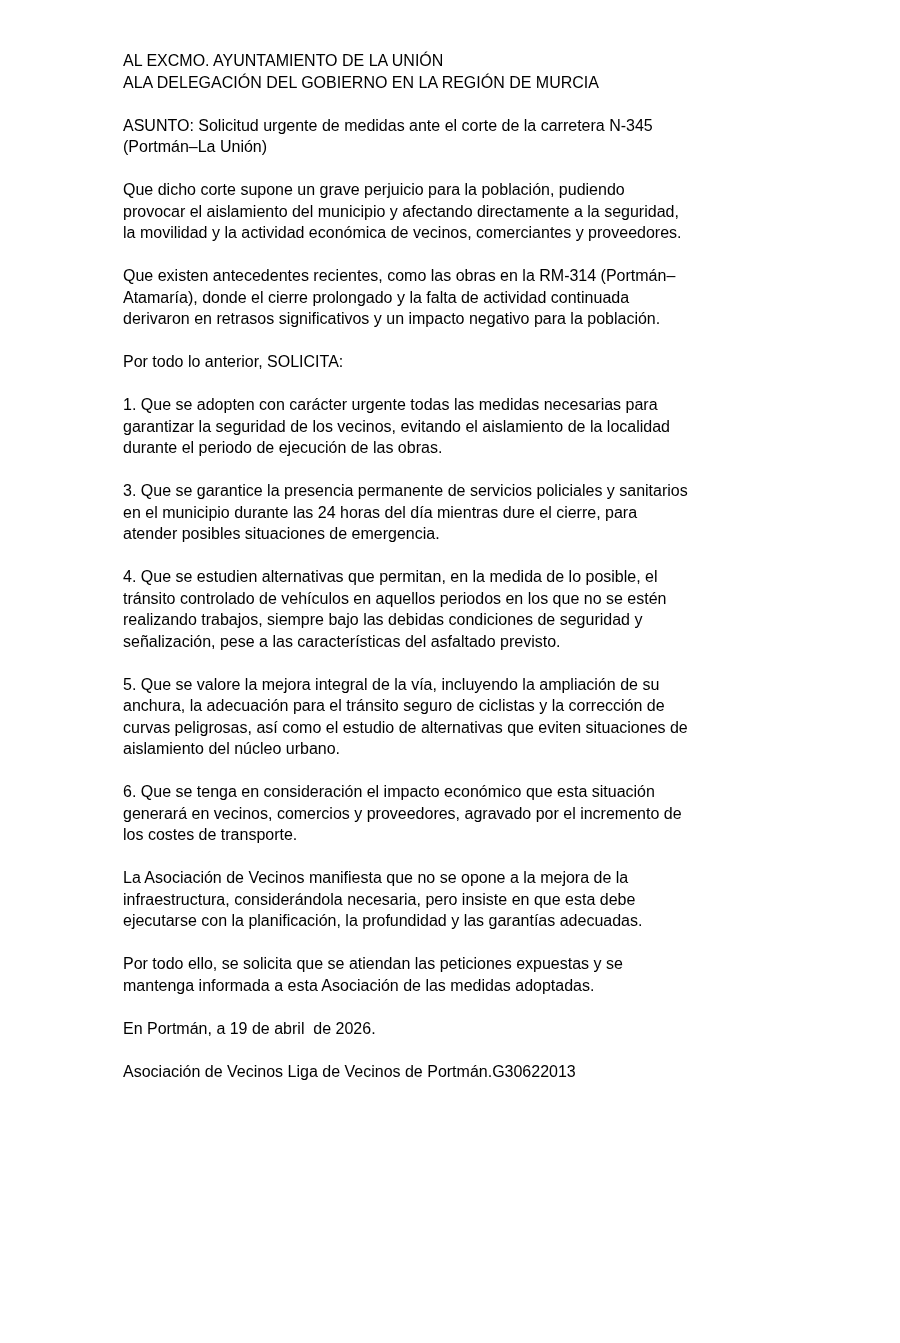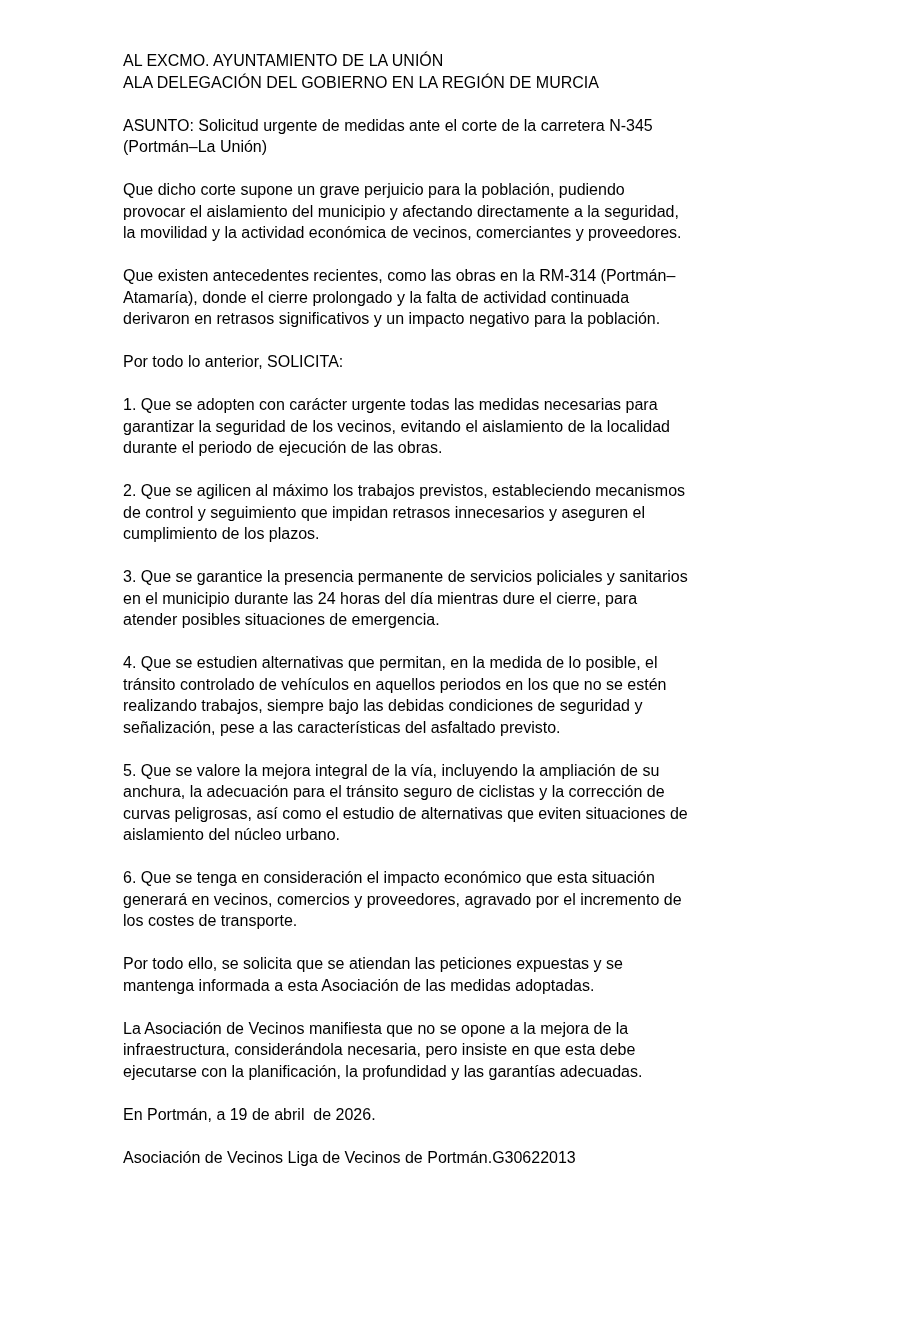--- a/index.html
+++ b/index.html
@@ -49,47 +49,44 @@
   <p class="para">Que existen antecedentes recientes, como las obras en la RM-314 (Portmán–
 Atamaría), donde el cierre prolongado y la falta de actividad continuada
 derivaron en retrasos significativos y un impacto negativo para la población.</p>
 
   <p class="para">Por todo lo anterior, SOLICITA:</p>
 
   <p class="para">1. Que se adopten con carácter urgente todas las medidas necesarias para
 garantizar la seguridad de los vecinos, evitando el aislamiento de la localidad
 durante el periodo de ejecución de las obras.</p>
 
-  <p class="para">2. Que se agilicen al máximo los trabajos previstos, estableciendo mecanismos
-de control y seguimiento que impidan retrasos innecesarios y aseguren el
-cumplimiento de los plazos.</p>
 
   <p class="para">3. Que se garantice la presencia permanente de servicios policiales y sanitarios
 en el municipio durante las 24 horas del día mientras dure el cierre, para
 atender posibles situaciones de emergencia.</p>
 
   <p class="para">4. Que se estudien alternativas que permitan, en la medida de lo posible, el
 tránsito controlado de vehículos en aquellos periodos en los que no se estén
 realizando trabajos, siempre bajo las debidas condiciones de seguridad y
 señalización, pese a las características del asfaltado previsto.</p>
 
   <p class="para">5. Que se valore la mejora integral de la vía, incluyendo la ampliación de su
 anchura, la adecuación para el tránsito seguro de ciclistas y la corrección de
 curvas peligrosas, así como el estudio de alternativas que eviten situaciones de
 aislamiento del núcleo urbano.</p>
 
   <p class="para">6. Que se tenga en consideración el impacto económico que esta situación
 generará en vecinos, comercios y proveedores, agravado por el incremento de
 los costes de transporte.</p>
 
-  <p class="para">Por todo ello, se solicita que se atiendan las peticiones expuestas y se
-mantenga informada a esta Asociación de las medidas adoptadas.</p>
-
   <p class="para">La Asociación de Vecinos manifiesta que no se opone a la mejora de la
 infraestructura, considerándola necesaria, pero insiste en que esta debe
 ejecutarse con la planificación, la profundidad y las garantías adecuadas.</p>
+
+  <p class="para">Por todo ello, se solicita que se atiendan las peticiones expuestas y se
+mantenga informada a esta Asociación de las medidas adoptadas.</p>
 
   <p class="para">En Portmán, a 19 de abril  de 2026.</p>
 
   <p class="para">Asociación de Vecinos Liga de Vecinos de Portmán.G30622013</p>
 
 
 </div>
 
 </body></html>

